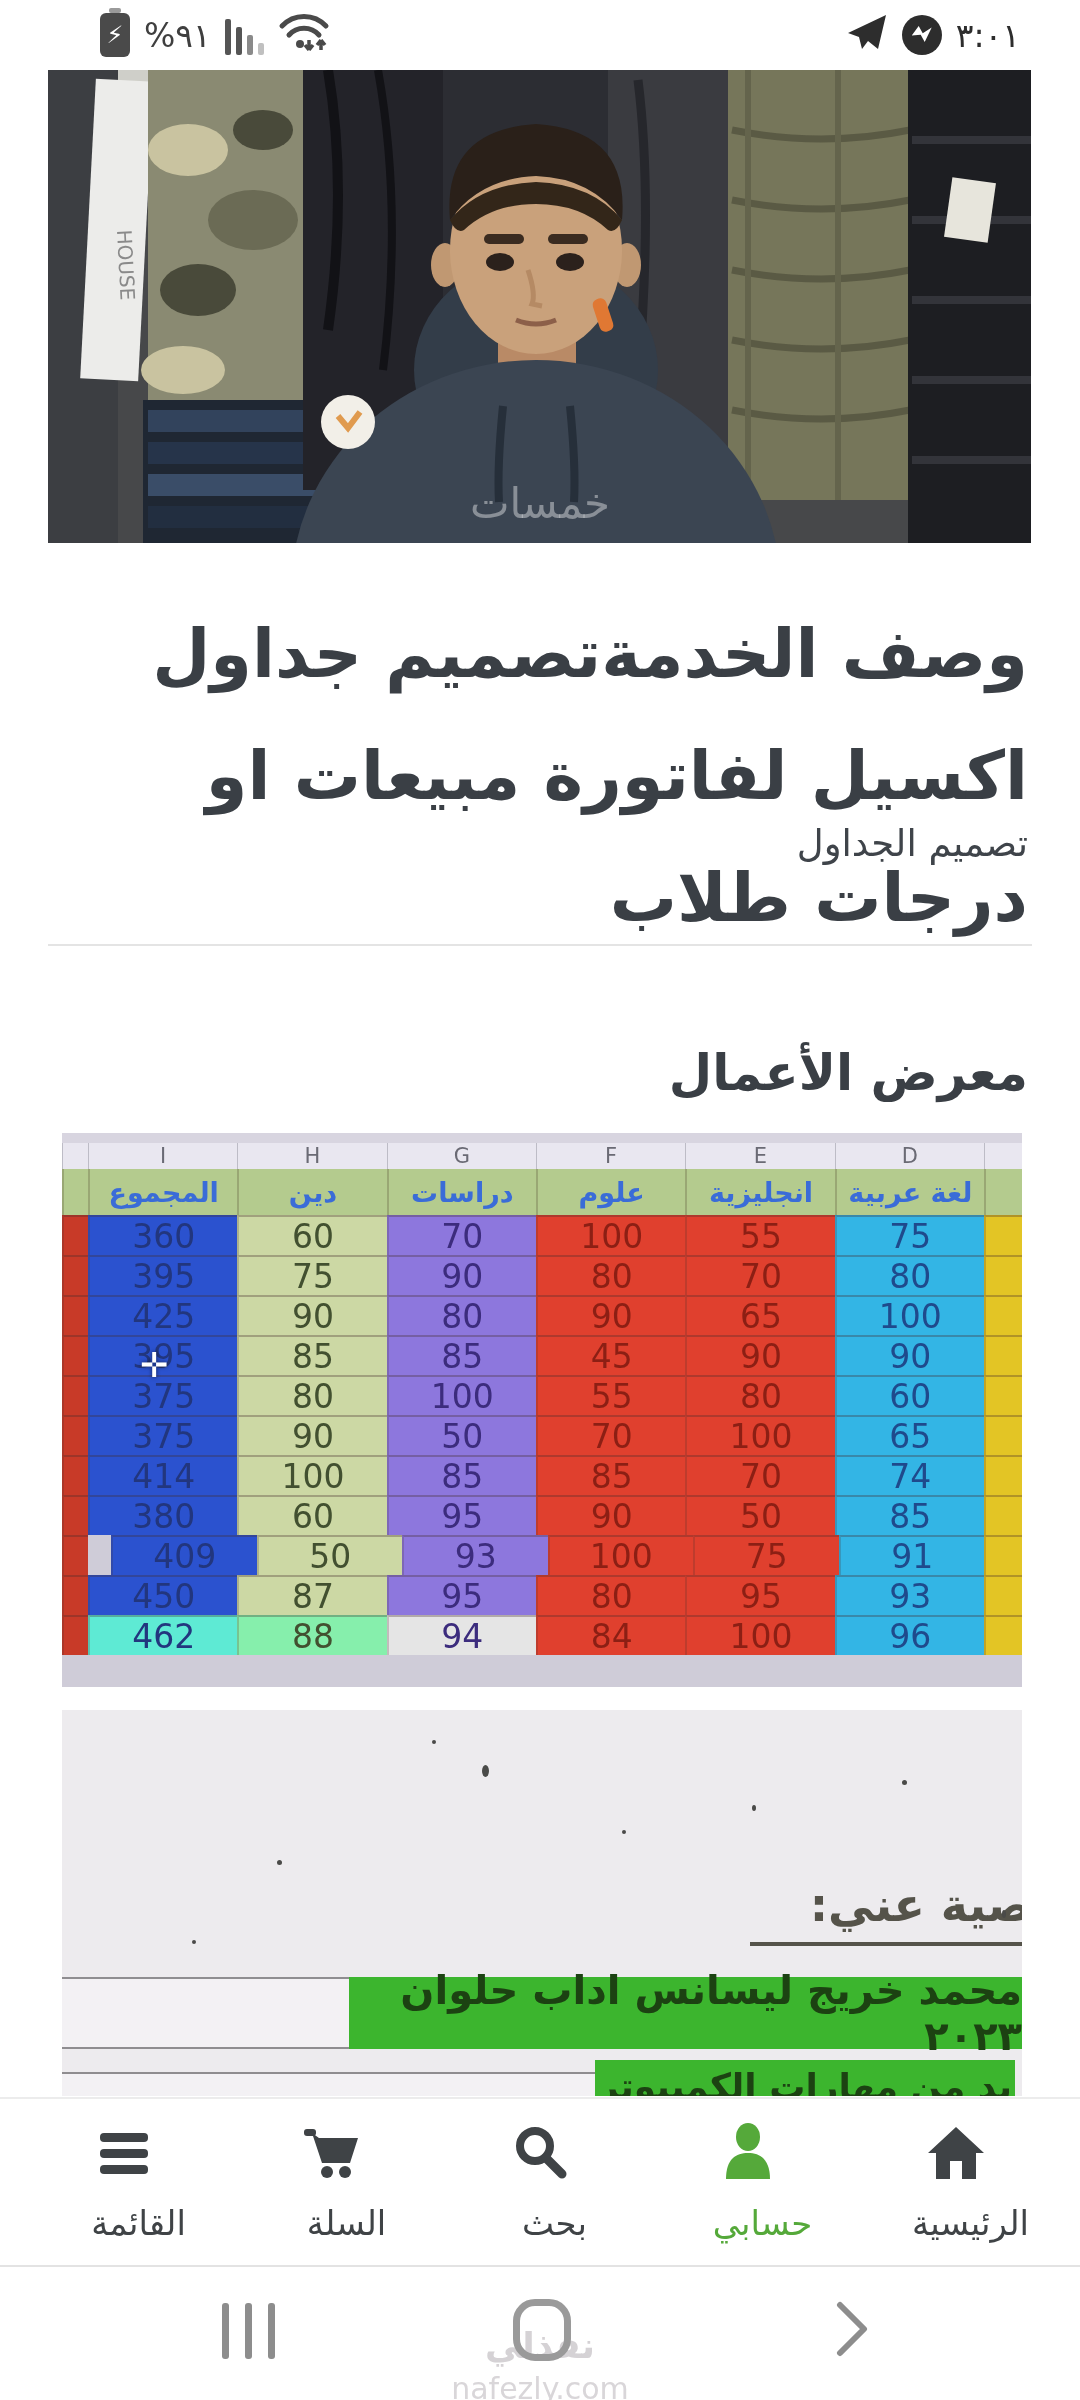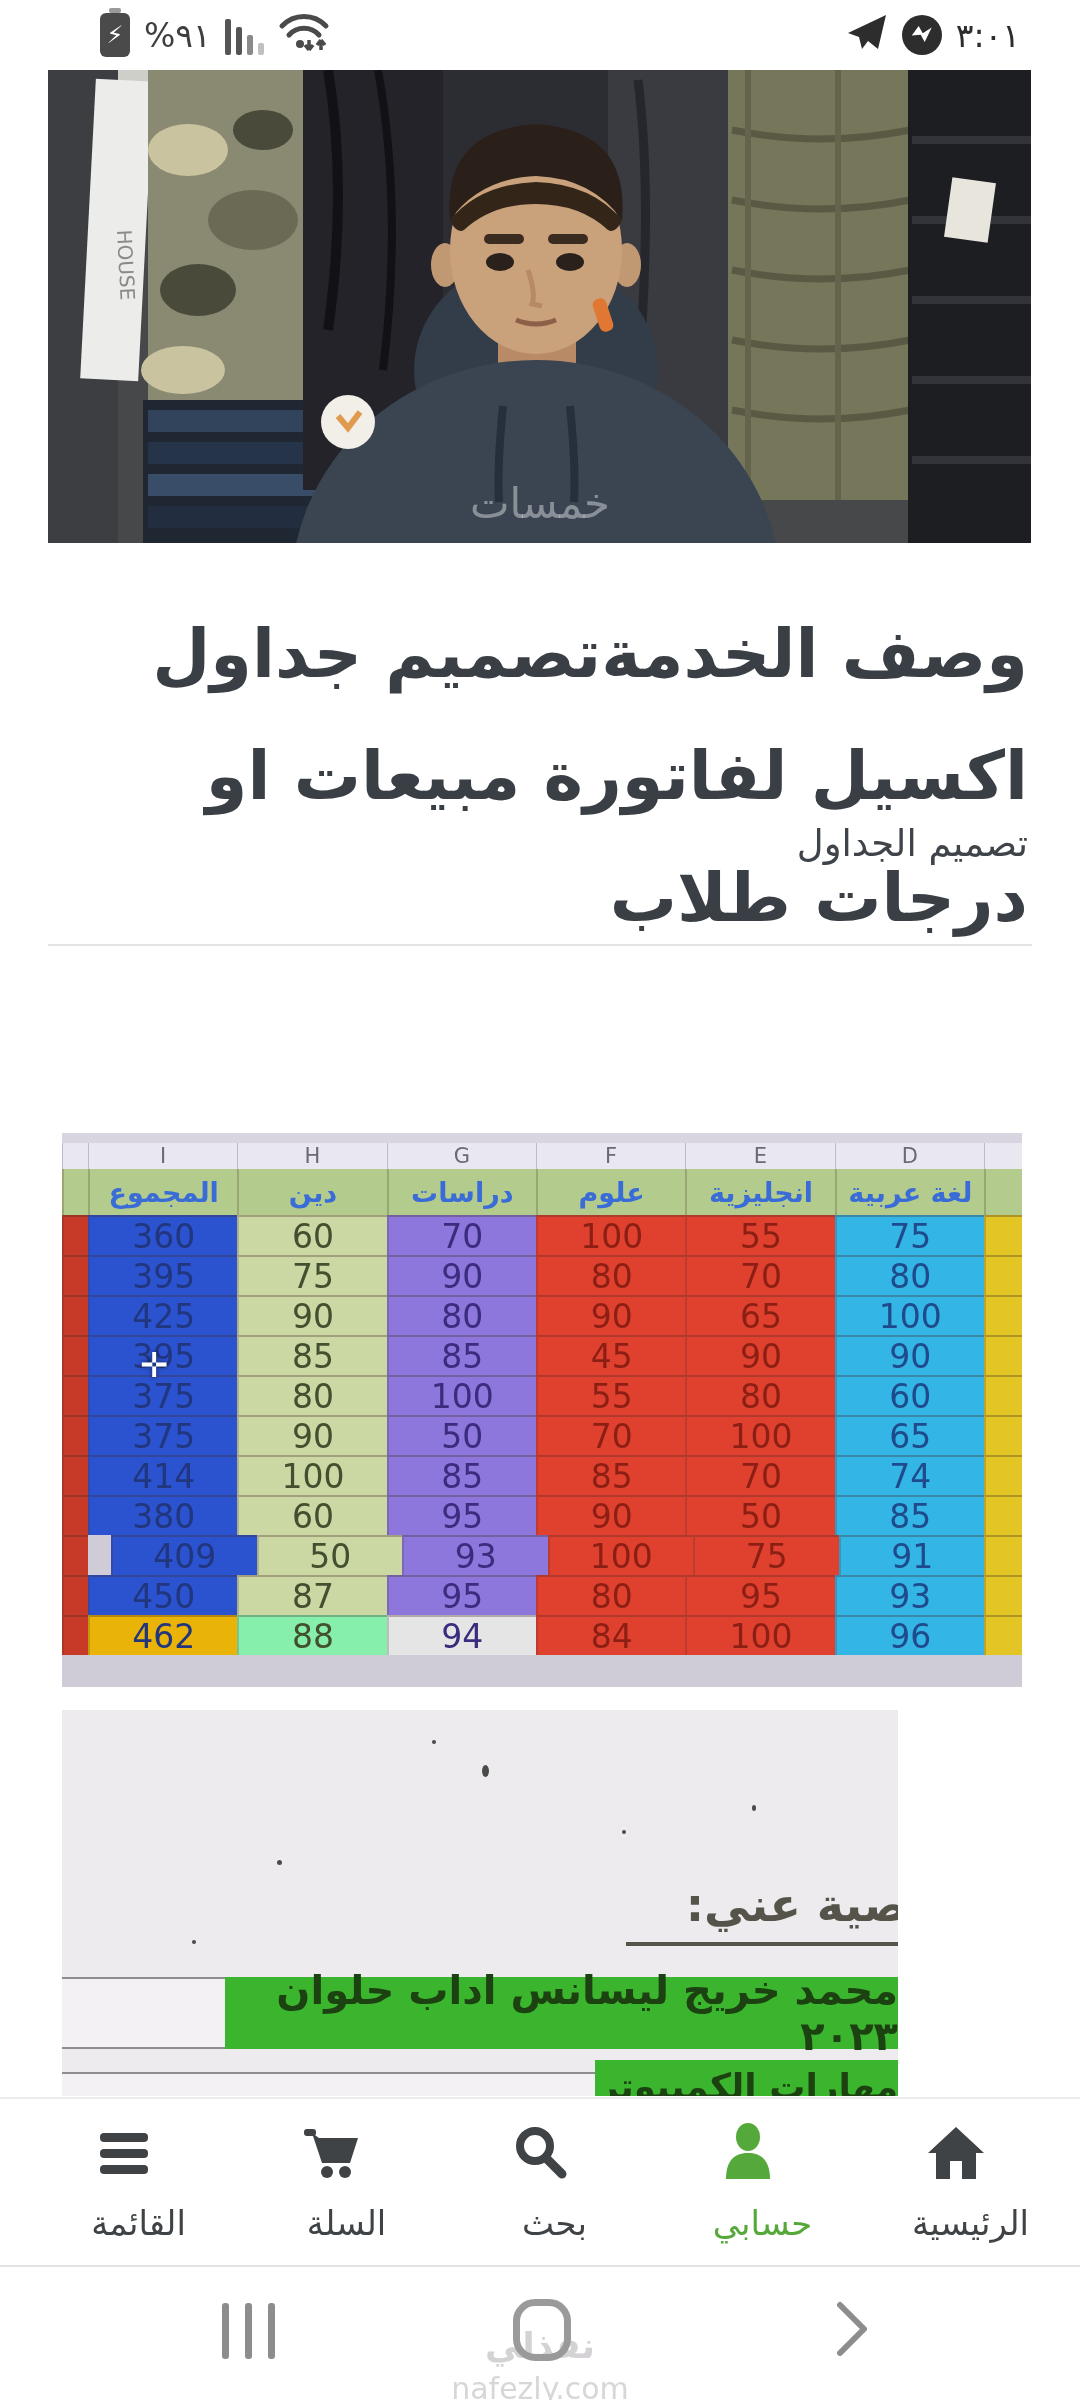--- a/index.html
+++ b/index.html
@@ -44,21 +44,21 @@
   .xl-col{flex:1 1 0;}
   .xl-letters{height:26px;background:#e9e7f0;}
   .xl-letters .xl-cell{font-size:21px;color:#6a6a74;border-left:1px solid #bdbcc6;}
   .xl-header{height:46px;background:#b4cb8e;}
   .xl-header .xl-cell{font-size:27px;font-weight:700;color:#3a6cd8;direction:rtl;border-left:2px solid rgba(70,60,40,.25);}
   .xl-data .xl-cell{height:40px;font-size:33px;border-top:2px solid rgba(70,45,45,.32);border-left:2px solid rgba(70,45,45,.22);}
   .xl-cursor{position:absolute;left:78px;top:212px;color:#fff;font-size:34px;
     text-shadow:0 0 4px rgba(0,0,0,.65);pointer-events:none;}
 
   
-  .paper{position:absolute;top:1710px;left:62px;width:836px;height:386px;background:#edebee;overflow:hidden;}
+  .paper{position:absolute;top:1710px;left:62px;width:960px;height:386px;background:#edebee;overflow:hidden;}
   .paper .speck{position:absolute;background:#4a4a48;border-radius:50%;}
   .paper-heading{position:absolute;top:168px;right:-16px;direction:rtl;font-size:46px;font-weight:700;
     color:#55534a;border-bottom:4px solid #55534a;padding:0 6px 10px 60px;}
   .row-strip{position:absolute;background:#f3f1f4;border-top:2px solid #8f8d90;border-bottom:2px solid #8f8d90;box-sizing:border-box;}
   .hl-green{position:absolute;background:#3cb52e;display:flex;align-items:center;justify-content:center;
     direction:rtl;font-weight:700;color:#1c4212;}
   .hl-1{top:267px;right:0;width:673px;height:72px;font-size:40px;}
   .hl-2{top:350px;left:533px;width:420px;height:60px;font-size:36px;align-items:flex-start;padding-top:6px;box-sizing:border-box;}
   .row-1{top:267px;left:0;width:287px;height:72px;}
   .row-2{top:362px;left:0;width:533px;height:40px;border-bottom:none;}
@@ -178,20 +178,21 @@
       <path d="M522 336 q6 60 4 96" stroke="#262f3a" stroke-width="8" fill="none"></path>
       <circle cx="300" cy="352" r="27" fill="#f2efe8"></circle>
       <path d="M290 346 l10 12 12 -16" stroke="#e09a4e" stroke-width="6" fill="none"></path>
       <text x="492" y="448" text-anchor="middle" font-size="42" fill="rgba(255,255,255,0.4)" direction="rtl">خمسات</text>
     </svg>
   </div>
 
   <h1 class="service-title">وصف الخدمةتصميم جداول اكسيل لفاتورة مبيعات او درجات طلاب</h1>
   <div class="service-subtitle">تصميم الجداول</div>
   <div class="divider"></div>
+  <h2 class="portfolio-title">معرض الأعمال</h2>
 
   <div class="excel">
     <div class="xl-strip-top"></div>
     <div id="excel-sheet">
         <div class="xl-row xl-letters">
           <div class="xl-cell xl-edge"></div>
           <div class="xl-cell xl-col">I</div>
           <div class="xl-cell xl-col">H</div>
           <div class="xl-cell xl-col">G</div>
           <div class="xl-cell xl-col">F</div>
@@ -304,21 +305,21 @@
           <div class="xl-cell xl-col" style="background: rgb(43, 82, 207); color: rgb(34, 54, 126);">450</div>
           <div class="xl-cell xl-col" style="background: rgb(204, 216, 164); color: rgb(66, 80, 48);">87</div>
           <div class="xl-cell xl-col" style="background: rgb(141, 119, 221); color: rgb(60, 44, 125);">95</div>
           <div class="xl-cell xl-col" style="background: rgb(224, 64, 46); color: rgb(140, 31, 20);">80</div>
           <div class="xl-cell xl-col" style="background: rgb(224, 64, 46); color: rgb(140, 31, 20);">95</div>
           <div class="xl-cell xl-col" style="background: rgb(51, 181, 229); color: rgb(31, 74, 140);">93</div>
           <div class="xl-cell xl-edge-r" style="background: rgb(227, 197, 37);"></div>
         </div>
         <div class="xl-row xl-data">
           <div class="xl-cell xl-edge" style="background: rgb(200, 58, 40);"></div>
-          <div class="xl-cell xl-col" style="background: #eab308; color: rgb(34, 54, 126);">462</div>
+          <div class="xl-cell xl-col" style="background: #5eead4; color: rgb(34, 54, 126);">462</div>
           <div class="xl-cell xl-col" style="background: #86efac; color: rgb(66, 80, 48);">88</div>
           <div class="xl-cell xl-col" style="background: #e5e5e5; color: rgb(60, 44, 125);">94</div>
           <div class="xl-cell xl-col" style="background: rgb(224, 64, 46); color: rgb(140, 31, 20);">84</div>
           <div class="xl-cell xl-col" style="background: rgb(224, 64, 46); color: rgb(140, 31, 20);">100</div>
           <div class="xl-cell xl-col" style="background: rgb(51, 181, 229); color: rgb(31, 74, 140);">96</div>
           <div class="xl-cell xl-edge-r" style="background: rgb(227, 197, 37);"></div>
         </div>
       </div>
     <div class="xl-cursor">✛</div>
   </div>

